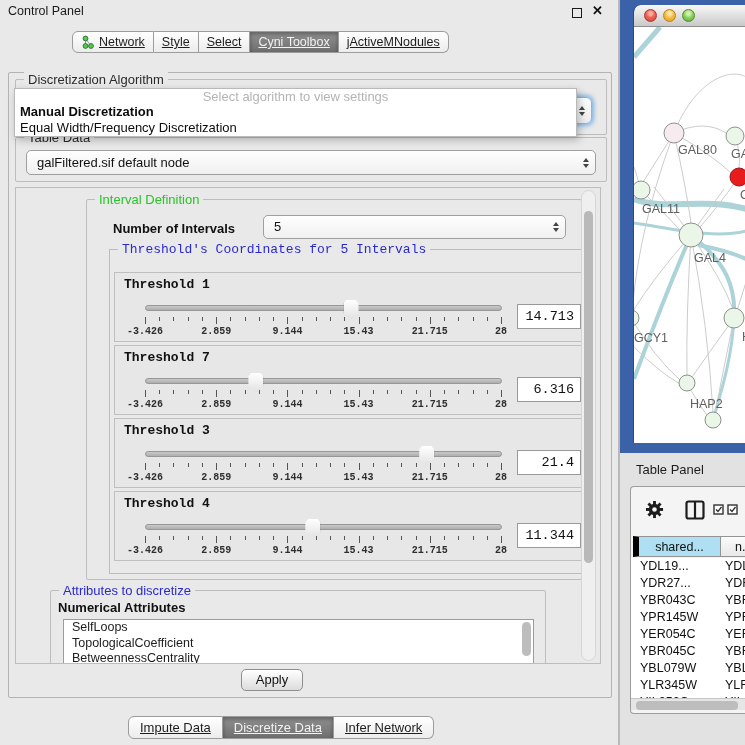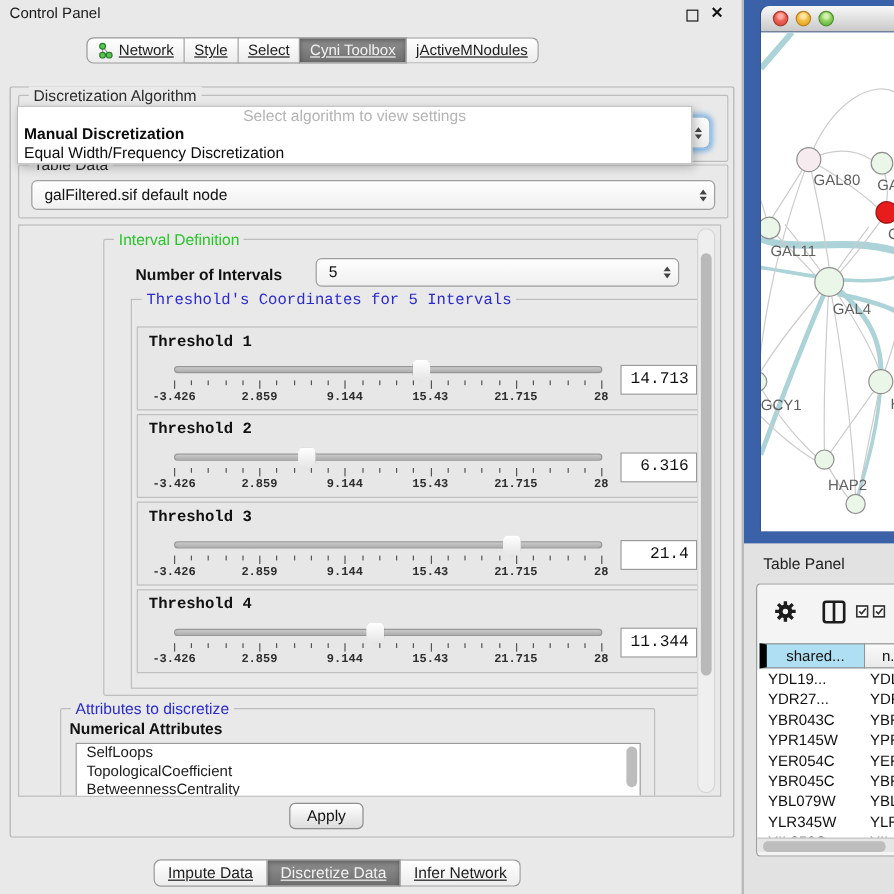--- a/index.html
+++ b/index.html
@@ -220,21 +220,21 @@
                       <span style="left: 112.4px;">9.144</span>
                       <span style="left: 183.6px;">15.43</span>
                       <span style="left: 254.8px;">21.715</span>
                       <span style="left: 326px;">28</span>
                     </div>
                     <div class="thumb" style="left: 198.5px;"></div>
                   </div>
                   <div class="vbox">14.713</div>
                 </div>
                 <div class="tpanel" style="top: 95px;">
-                  <div class="tlabel">Threshold 2</div>
+                  <div class="tlabel">Threshold 7</div>
                   <div class="slider-wrap">
                     <div class="track"></div>
                     <div class="ticks">
                       <i class="ma" style="left: 0px;"></i>
                       <i class="mi" style="left: 14.24px;"></i>
                       <i class="mi" style="left: 28.48px;"></i>
                       <i class="mi" style="left: 42.72px;"></i>
                       <i class="mi" style="left: 56.96px;"></i>
                       <i class="ma" style="left: 71.2px;"></i>
                       <i class="mi" style="left: 85.44px;"></i>

